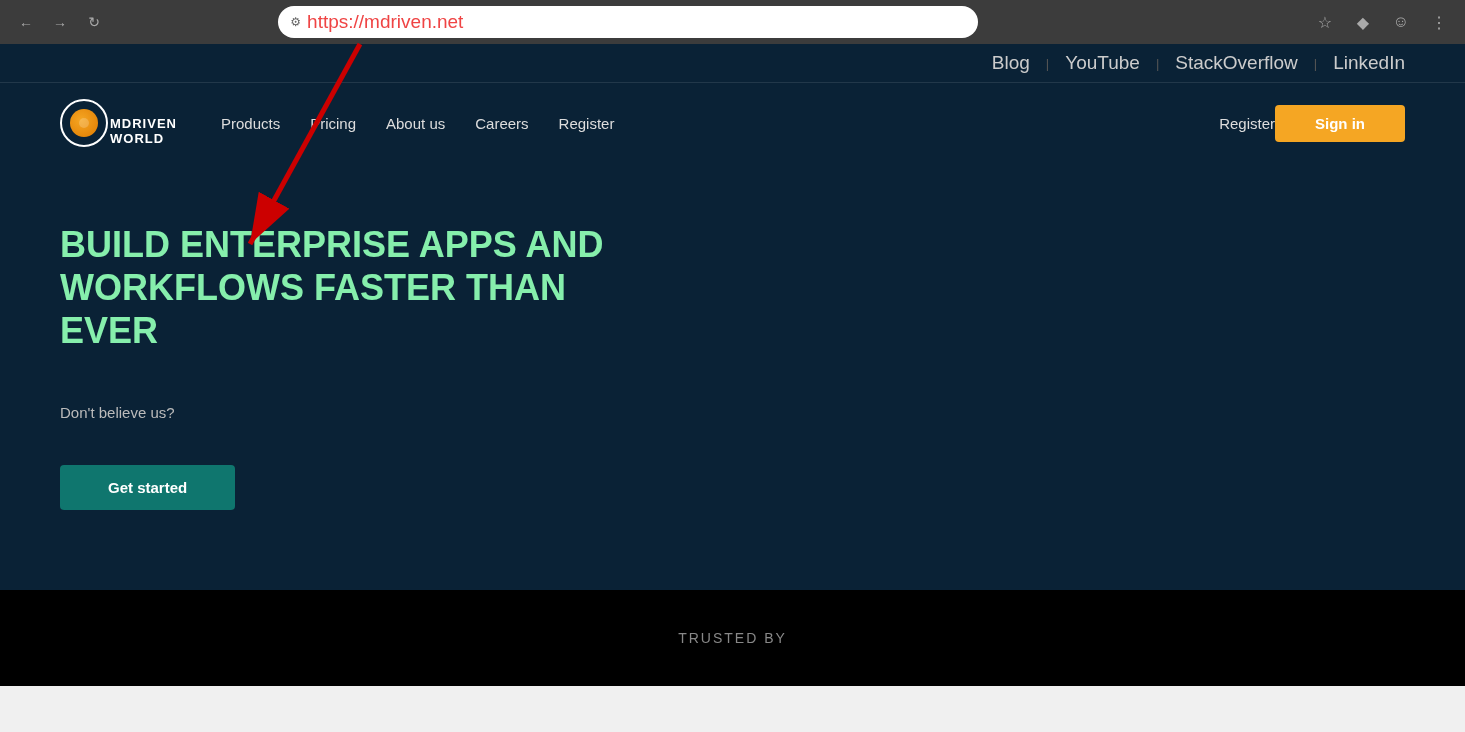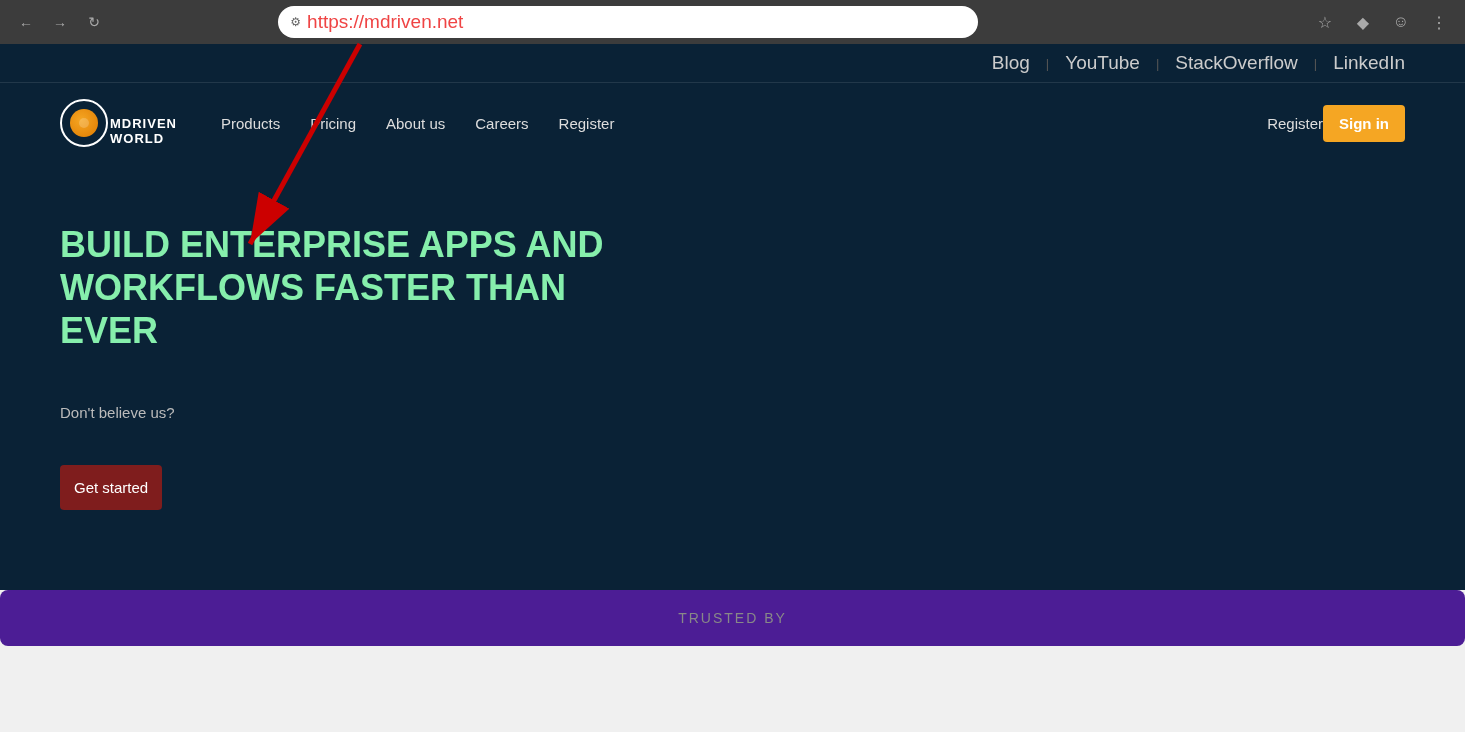--- a/index.html
+++ b/index.html
@@ -184,21 +184,21 @@
       border: none;
       color: #ddd;
       font-size: 15px;
       cursor: pointer;
     }
     .signin-btn {
       background: #f5a623;
       border: none;
       color: #fff;
       font-size: 15px;
-      padding: 10px 16px;
+      padding: 10px 40px;
       border-radius: 4px;
       cursor: pointer;
       font-weight: 600;
     }
 
     
     .hero-section {
       padding: 60px 60px 80px;
     }
     .hero-title {
@@ -211,38 +211,37 @@
       text-transform: uppercase;
     }
     .hero-subtitle {
       color: #bbb;
       font-size: 15px;
       line-height: 1.6;
       max-width: 580px;
       margin-bottom: 40px;
     }
     .get-started-btn {
-      background: #7f1d1d;
+      background: #0f766e;
       border: none;
       color: #fff;
       font-size: 15px;
-      padding: 14px 14px;
+      padding: 14px 48px;
       border-radius: 4px;
       cursor: pointer;
-      font-weight: 400;
+      font-weight: 700;
     }
 
     
     .trusted-section {
-      background: #4c1d95;
-      padding: 20px 60px;
-      display: flex;
-      justify-content: center;
-      align-items: center;
-      border-radius: 8px;
+      background: #000000;
+      padding: 40px 60px;
+      display: flex;
+      justify-content: center;
+      align-items: center;
     }
     .trusted-label {
       color: #888;
       font-size: 14px;
       letter-spacing: 2px;
       text-align: center;
     }
   </style>
 </head>
 <body>

